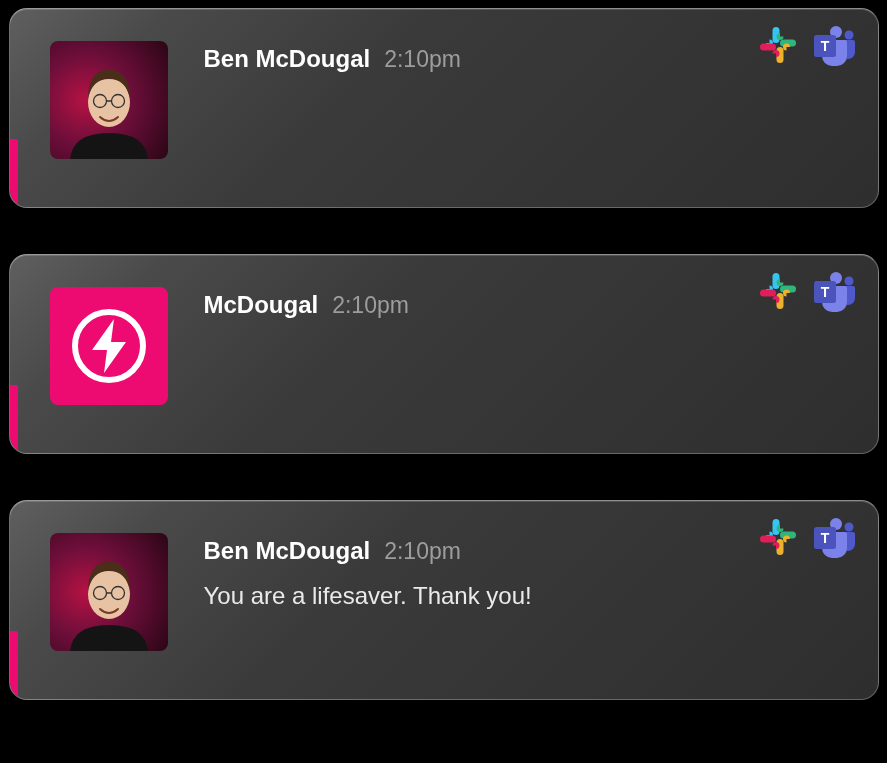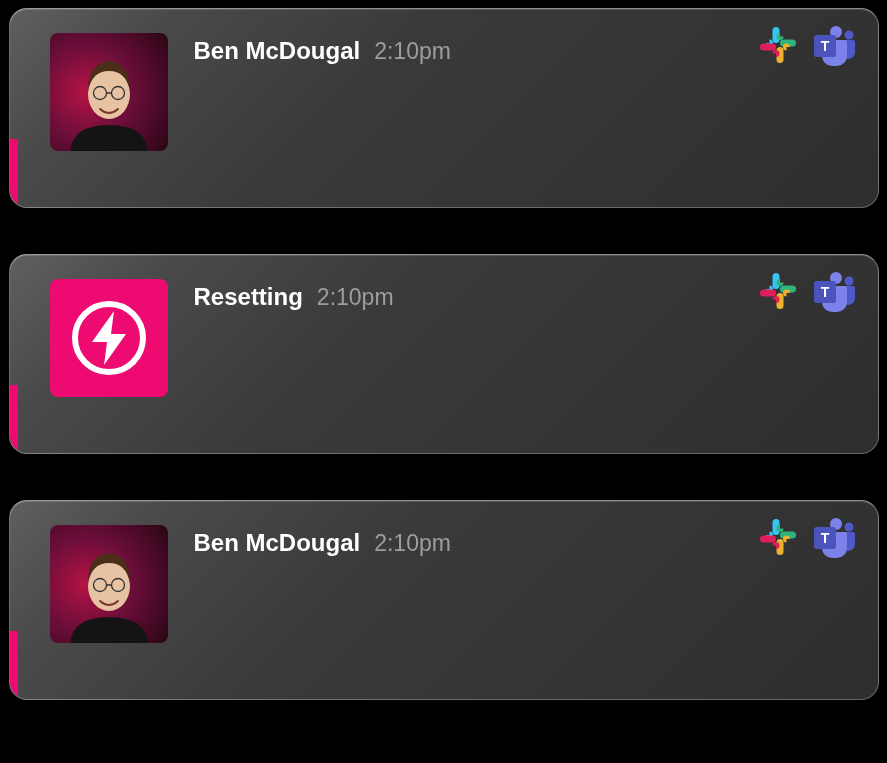--- a/index.html
+++ b/index.html
@@ -34,22 +34,22 @@
       position: absolute;
       left: 0;
       bottom: 0;
       width: 8px;
       height: 68px;
       background: #ed0b71;
       border-top-right-radius: 2px;
     }
     .inner {
       display: flex;
-      padding: 24px 28px 24px 40px;
-      gap: 26px;
+      padding: 32px 28px 24px 40px;
+      gap: 36px;
     }
     .avatar {
       width: 118px;
       height: 118px;
       border-radius: 8px;
       flex: 0 0 118px;
       overflow: hidden;
     }
     .avatar-human {
       position: relative;
@@ -195,21 +195,21 @@
   </div>
   <div class="inner">
     <div class="avatar avatar-app">
       <svg viewBox="0 0 78 78">
         <circle cx="39" cy="39" r="34" fill="none" stroke="#fff" stroke-width="6"></circle>
         <path d="M44 12 L22 43 L37 43 L34 66 L56 35 L41 35 Z" fill="#fff"></path>
       </svg>
     </div>
     <div class="content">
       <div class="header-line">
-        <span class="author">Resetting</span>
+        <span class="author">McDougal</span>
         <span class="timestamp">2:10pm</span>
       </div>
     </div>
   </div>
 </div>
 
 <div class="card">
   <div class="accent-bar"></div>
   <div class="icons">
     <span>
@@ -245,15 +245,16 @@
         <circle cx="68" cy="56" r="6.5" fill="none" stroke="#333" stroke-width="1.3"></circle>
         <line x1="56.5" y1="56" x2="61.5" y2="56" stroke="#333" stroke-width="1.3"></line>
         <path d="M50 72 q9 8 18 0" stroke="#7a3b2a" stroke-width="2" fill="none" stroke-linecap="round"></path>
       </svg>
     </div>
     <div class="content">
       <div class="header-line">
         <span class="author">Ben McDougal</span>
         <span class="timestamp">2:10pm</span>
       </div>
+      <div class="msg">You are a lifesaver. Thank you!</div>
     </div>
   </div>
 </div>
 
 </body></html>

